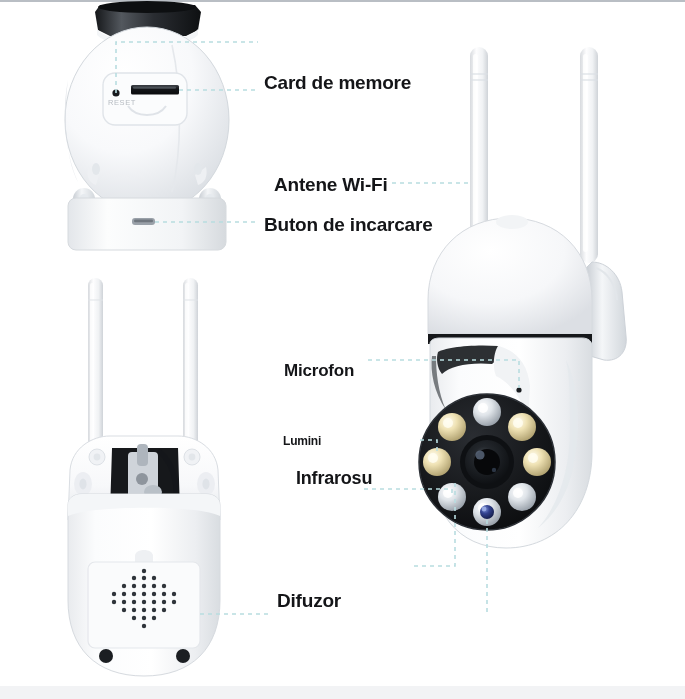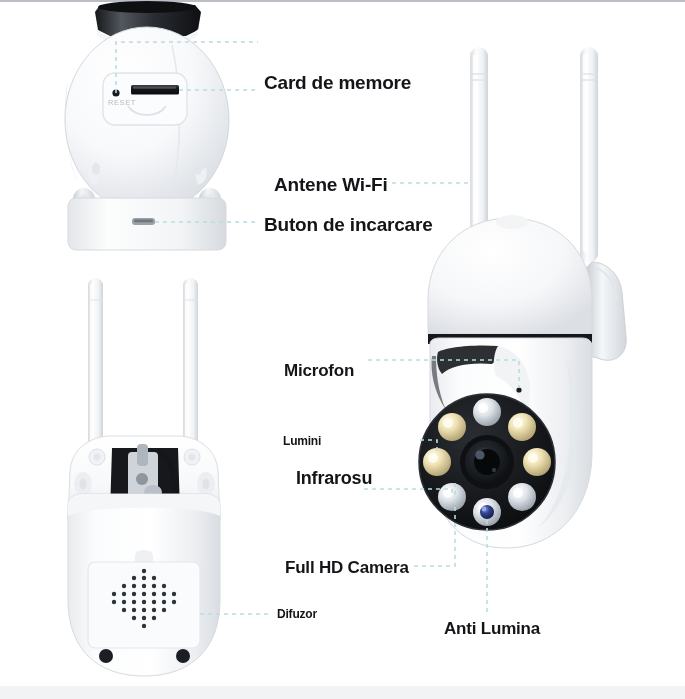--- a/index.html
+++ b/index.html
@@ -350,19 +350,17 @@
 
   <div class="label" style="left:264px;top:214px;font-size:19px;">Buton de incarcare</div>
 
   <div class="label" style="left:284px;top:361px;font-size:17px;">Microfon</div>
 
 
   <div class="label" style="left:283px;top:434px;font-size:12px;">Lumini</div>
 
   <div class="label" style="left:296px;top:468px;font-size:18px;">Infrarosu</div>
 
-  <div class="label" style="left:285px;top:558px;font-size:17px;">Full HD Camera</div>
-
-  <div class="label" style="left:277px;top:607px;font-size:12px;">Difuzor</div>
-
-  <div class="label" style="left:444px;top:619px;font-size:17px;">Anti Lumina</div>
+
+  <div class="label" style="left:277px;top:590px;font-size:19px;">Difuzor</div>
+
 
 </div>
 
 </body></html>

